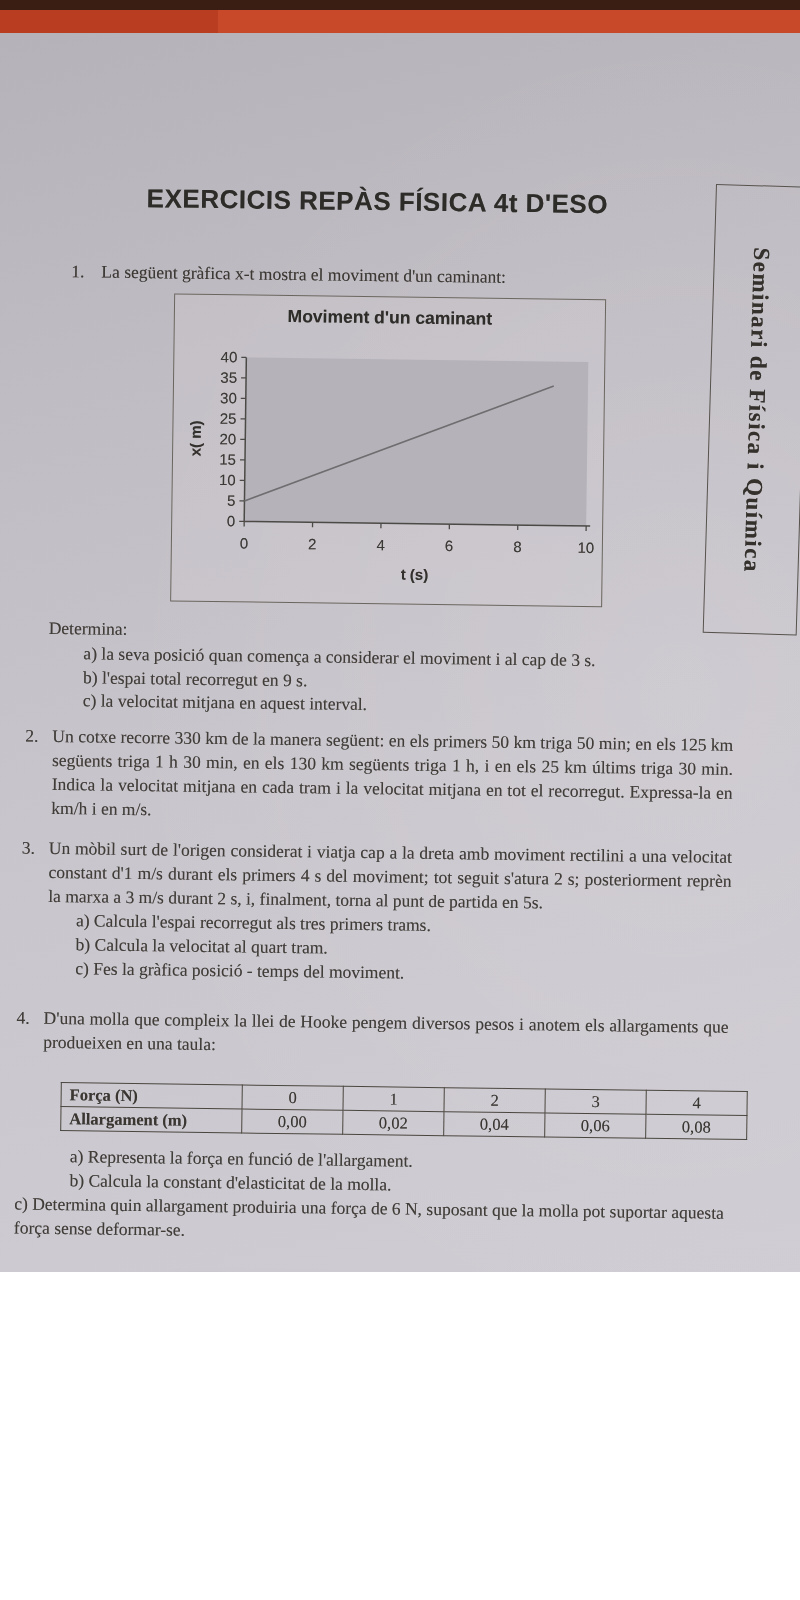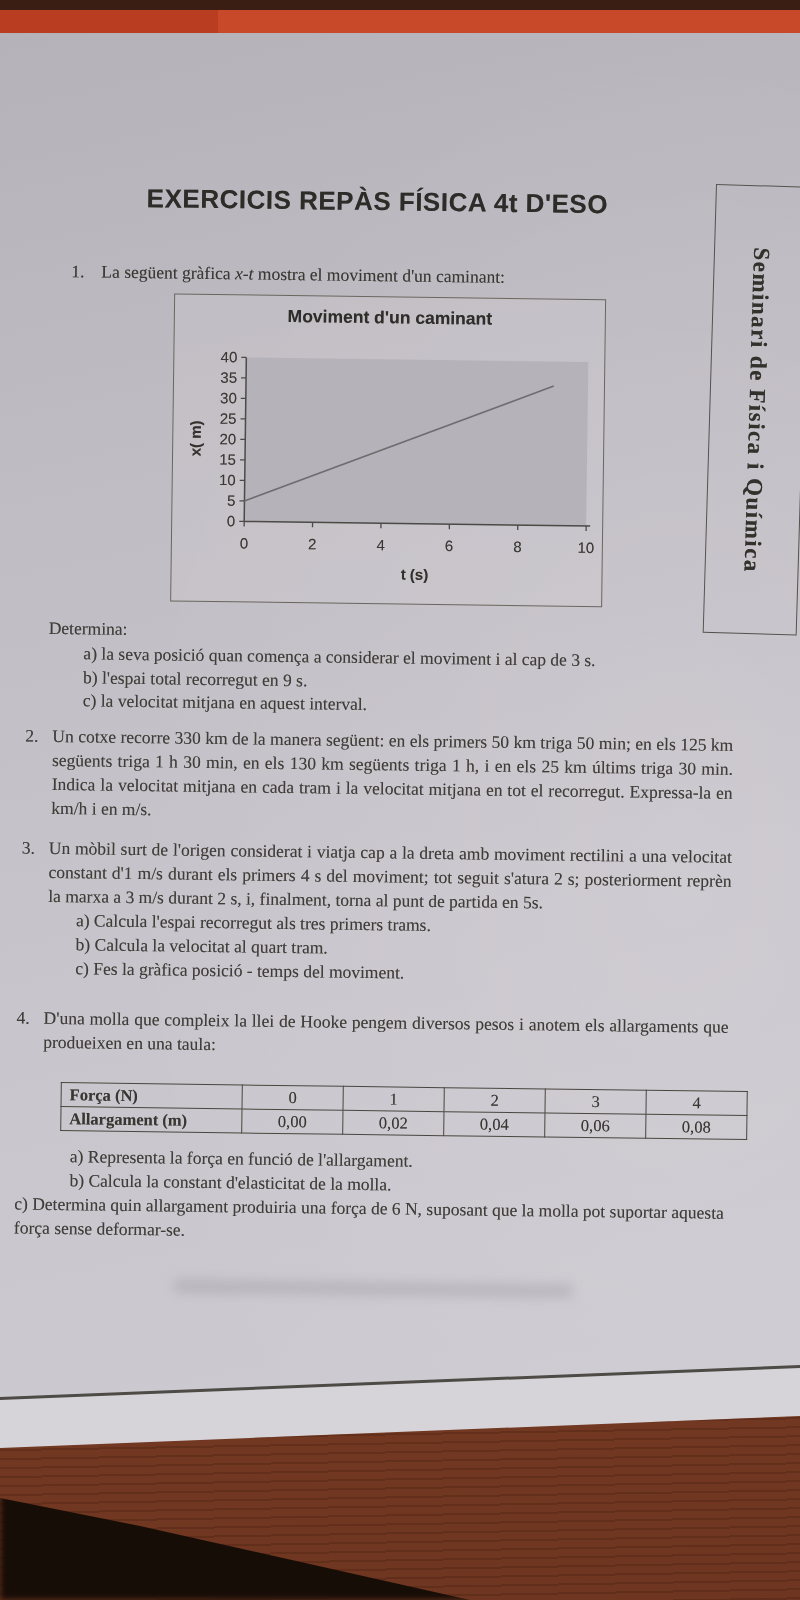--- a/index.html
+++ b/index.html
@@ -1,34 +1,34 @@
 <!DOCTYPE html>
 <html><head>
 <meta charset="utf-8">
 <style>
   html,body{margin:0;padding:0;}
-  .photo{position:relative;width:800px;height:1600px;overflow:hidden;
+  .photo{position:relative;width:800px;height:1272px;overflow:hidden;
     background:
       radial-gradient(120% 90% at 85% 55%, rgba(255,255,255,0.10), rgba(0,0,0,0) 60%),
       linear-gradient(168deg,#b5b1b8 0%,#c0bcc3 28%,#c9c5cc 58%,#cfccd3 100%);
     font-family:"Liberation Serif",serif;color:#403d39;}
   .bar-top{position:absolute;top:0;left:0;right:0;height:10px;background:#3a1d13;}
   .bar-orange{position:absolute;top:10px;left:0;right:0;height:23px;background:#c8482a;}
   .bar-orange::before{content:"";position:absolute;left:0;top:0;width:218px;height:100%;background:#b93d20;}
 
   .content{position:absolute;inset:0;transform:rotate(0.75deg);transform-origin:60px 0;}
   .content *{text-shadow:0 0 0.5px rgba(70,65,60,0.5);}
 
   .doc-title{position:absolute;top:182px;left:40px;width:680px;text-align:center;
     font-family:"Liberation Sans",sans-serif;font-weight:bold;font-size:26px;
     letter-spacing:0.5px;color:#2e2c29;}
 
   .lead{position:absolute;top:261px;left:75px;font-size:17.5px;color:#3c3935;}
   .lead .num{display:inline-block;width:30px;}
-  .it{font-style:italic;}
+  .it{}
 
   .chart-box{position:absolute;top:292px;left:178px;width:430px;height:306px;
     border:1.5px solid #6a665f;background:rgba(210,207,213,0.25);}
   .chart-title{position:absolute;top:10px;left:0;width:100%;text-align:center;
     font-family:"Liberation Sans",sans-serif;font-weight:bold;font-size:17.5px;color:#2f2d2a;}
   .chart-svg{position:absolute;inset:0;font-family:"Liberation Sans",sans-serif;}
   .chart-ylabel{position:absolute;left:-2px;top:135px;width:48px;text-align:center;
     transform:rotate(-90deg);font-family:"Liberation Sans",sans-serif;font-weight:bold;
     font-size:15px;color:#33312d;}
   .chart-xlabel{position:absolute;left:72px;width:342px;top:268px;text-align:center;

